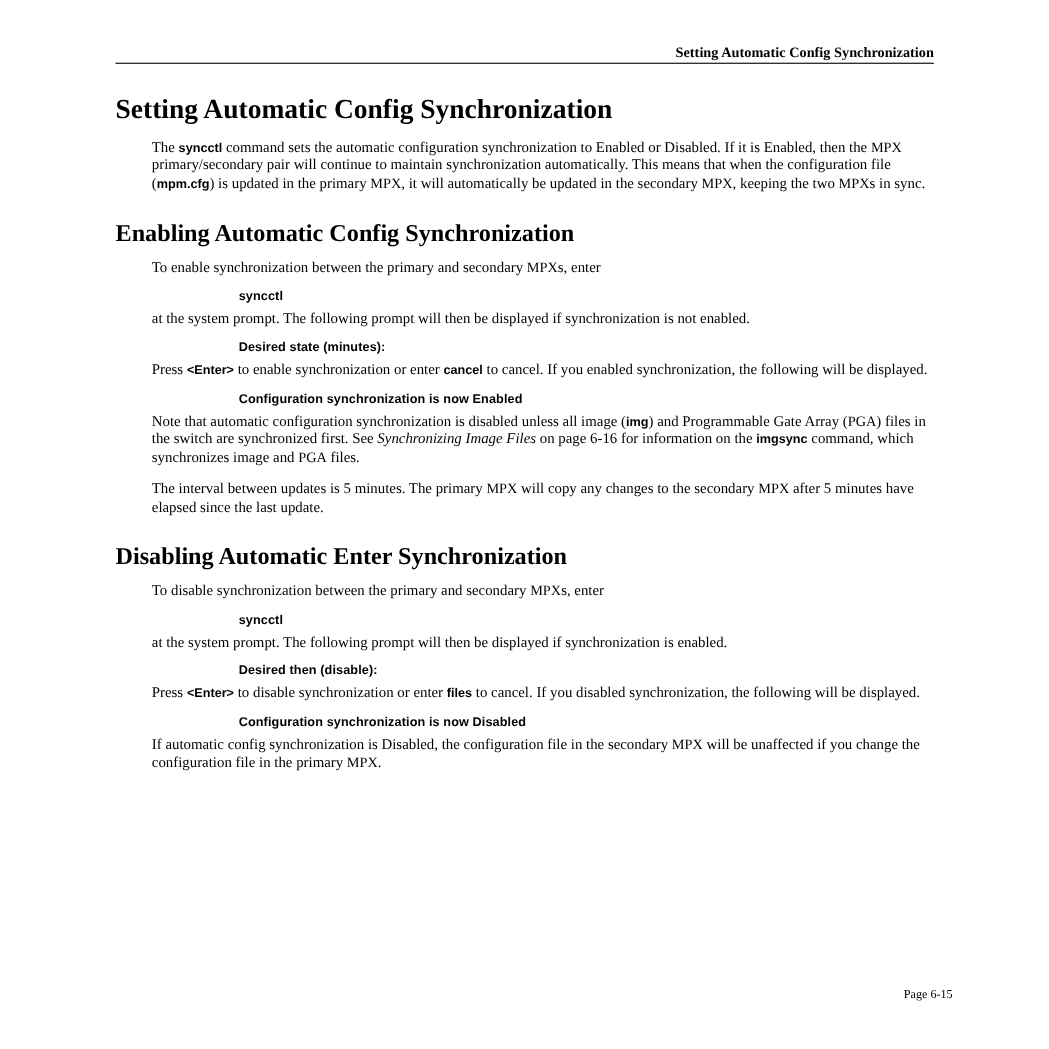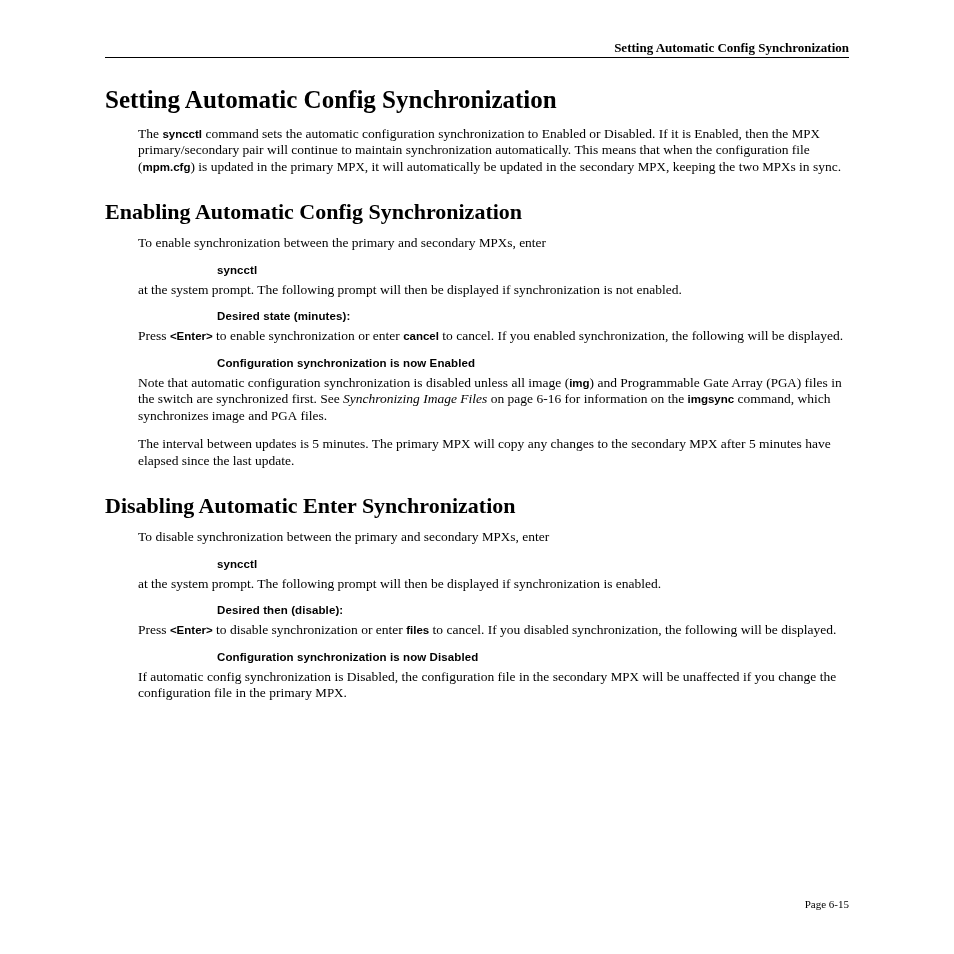--- a/index.html
+++ b/index.html
@@ -50,21 +50,21 @@
   }
   .sc {
     font-size: 13px;
   }
   i {
     font-style: italic;
   }
   .footer {
     position: absolute;
     bottom: 44px;
-    right: 105px;
+    right: 88px;
     font-size: 11px;
   }
 </style>
 </head>
 <body>
 
 <div class="header-line">Setting Automatic Config Synchronization</div>
 
 <h1>Setting Automatic Config Synchronization</h1>
 

